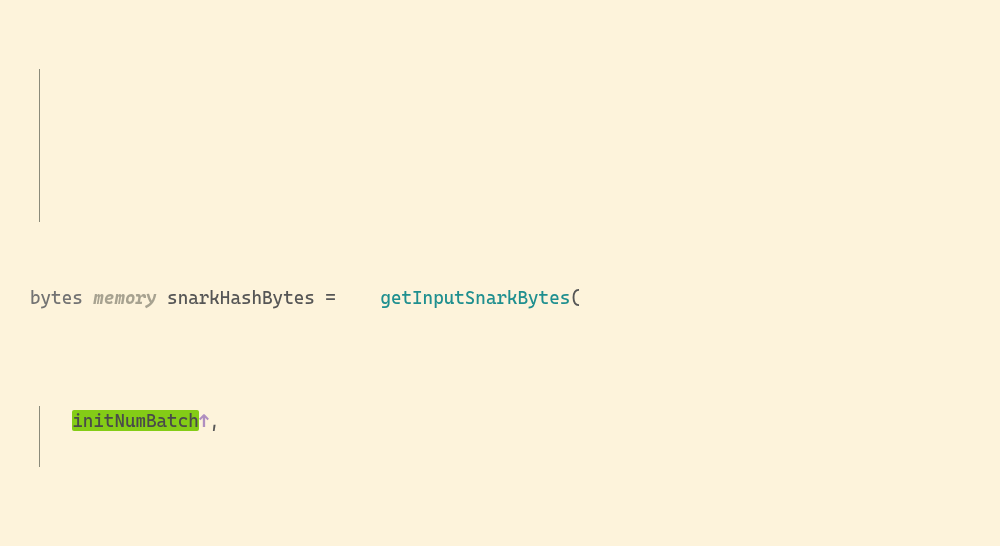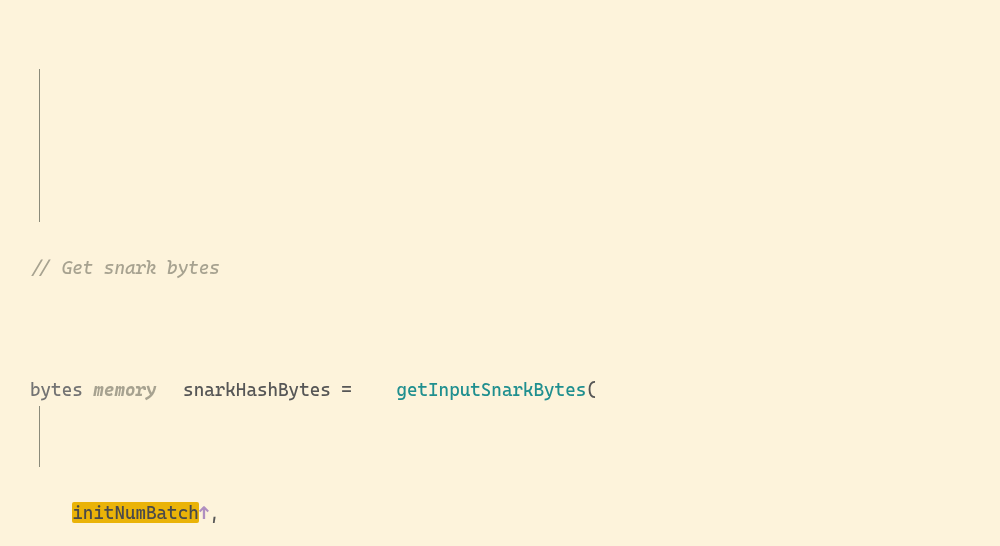--- a/index.html
+++ b/index.html
@@ -26,35 +26,34 @@
     position: absolute;
     left: 39px;
     width: 1px;
     background: #8a8a7a;
     z-index: 0;
   }
   .cm-italic { font-style: italic; color: #a7a290; }
   .cm-italic.bold { font-weight: bold; text-align: right; }
   .kw-blue { color: #737373; }
   .fn-teal { color: #1f8f8f; margin-left: 34px; }
-  .var-plain { color: #565656; margin-left: 16px; }
+  .var-plain { color: #565656; }
   .punct { color: #565656; }
-  .hl1 { background: #eab308; border-radius: 2px; }
+  .hl1 { background: #84cc16; border-radius: 2px; }
   .arrow { color: #b08fc0; font-weight: bold; }
 </style>
 </head>
 <body>
 
 <div class="code">
 
   <div class="guide" style="top: calc(1.7em * 2 + 8px); height: calc(1.7em * 5);"></div>
   <div class="guide" style="top: calc(1.7em * 13 + 8px); height: calc(1.7em * 2);"></div>
 
   <div class="content">
-    <span class="line"><span class="cm-italic">// Get snark bytes</span></span>
 
     <span class="line"><span class="kw-blue">bytes</span> <span class="cm-italic bold">memory</span> <span class="var-plain">snarkHashBytes</span> <span class="punct">=</span> <span class="fn-teal">getInputSnarkBytes</span><span class="punct">(</span></span>
 
     <span class="line">    <span class="hl1"><span>initNumBatch</span></span><span class="arrow">↑</span><span class="punct">,</span></span>
 
     
 
     
 
     

